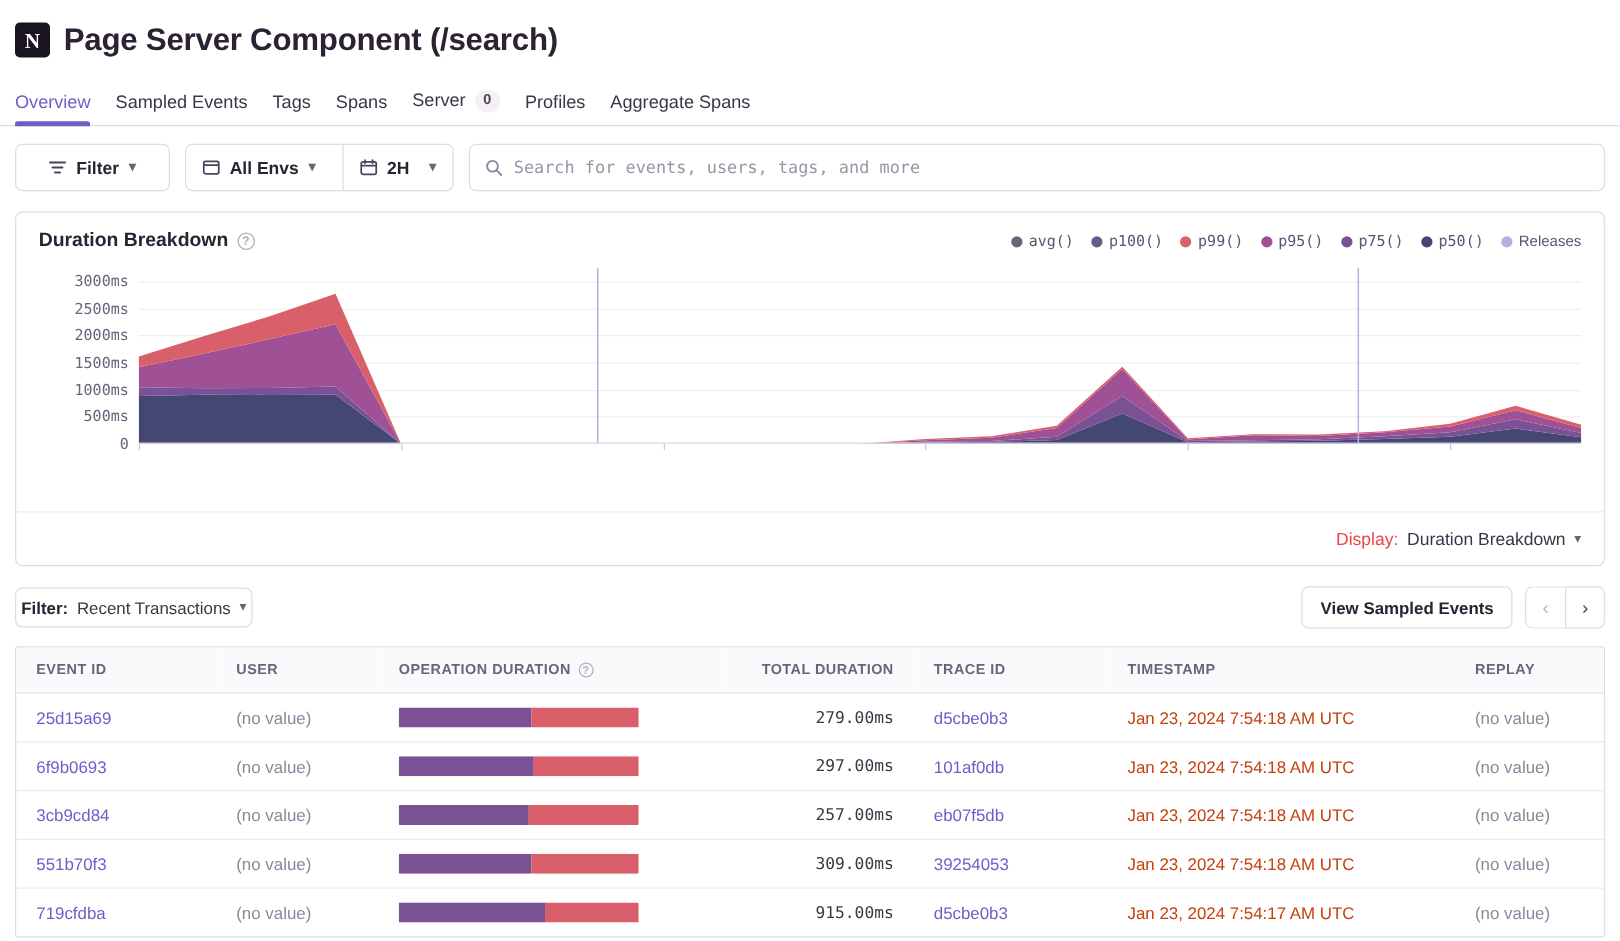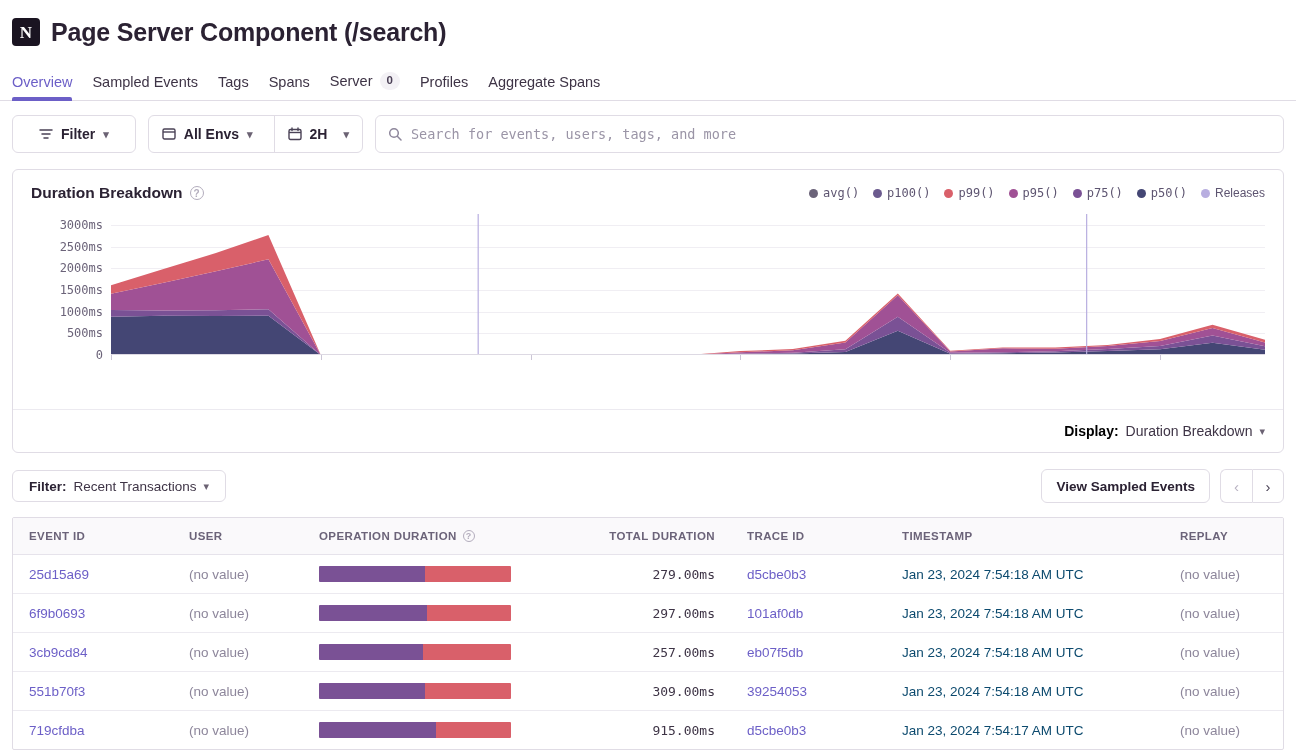--- a/index.html
+++ b/index.html
@@ -102,28 +102,28 @@
     position: absolute; font-size: 11.5px; color: #7a7388; transform: translateX(-50%);
     white-space: nowrap; font-family: "DejaVu Sans Mono", monospace;
   }
   .xtick { position: absolute; top: 141px; width: 1px; height: 5px; background: #ccc6d6; }
 
   .panel-foot {
     border-top: 1px solid #eceaf0; margin-top: 20px;
     display: flex; justify-content: flex-end; align-items: center;
     padding: 13px 18px; gap: 7px; font-size: 14px;
   }
-  .foot-label { font-weight: 700; color: #000000; }
+  .foot-label { font-weight: 400; color: #ef4444; }
   .foot-val { color: #3e3446; }
 
   
   .tbar { display: flex; align-items: center; padding: 16px 12px 0 12px; }
   .pill {
     height: 32px; border: 1px solid #e0dce5; border-radius: 6px; background: #fff;
-    display: flex; align-items: center; gap: 7px; padding: 0 16px;
+    display: flex; align-items: center; gap: 7px; padding: 0 4px;
     font-size: 13.5px; cursor: pointer;
   }
   .pill b { font-weight: 700; color: #2b2233; }
   .pill span.v { color: #3e3446; }
   .tbar-right { margin-left: auto; display: flex; align-items: center; gap: 10px; }
   .btn {
     height: 34px; border: 1px solid #e0dce5; border-radius: 6px; background: #fff;
     display: flex; align-items: center; padding: 0 14px;
     font-size: 13.5px; font-weight: 700; color: #2b2233; cursor: pointer;
   }
@@ -151,21 +151,21 @@
   .th-in { display: inline-flex; align-items: center; }
   .th-in .help-icon { margin-left: 6px; width: 12px; height: 12px; font-size: 9px; }
   tbody td {
     padding: 11px 16px; font-size: 13.5px; color: #3e3446;
     border-bottom: 1px solid #eceaf0; vertical-align: middle;
   }
   tbody tr:last-child td { border-bottom: 0; }
   td.right { text-align: right; font-family: "DejaVu Sans Mono", monospace; font-size: 13px; }
   .link { color: #6c5fc7; cursor: pointer; }
   .muted { color: #8d869b; }
-  .ts { color: #0c4a6e; }
+  .ts { color: #c2410c; }
   .dbar { display: flex; height: 16px; border-radius: 1px; overflow: hidden; width: 192px; }
   .dbar .s1 { background: #7a5195; }
   .dbar .s2 { background: #d9606a; }
 
   
   col.c1 { width: 160px; } col.c2 { width: 130px; } col.c3 { width: 278px; }
   col.c4 { width: 150px; } col.c5 { width: 155px; } col.c6 { width: 278px; }
   col.c7 { width: 145px; }
 </style>
 </head>

